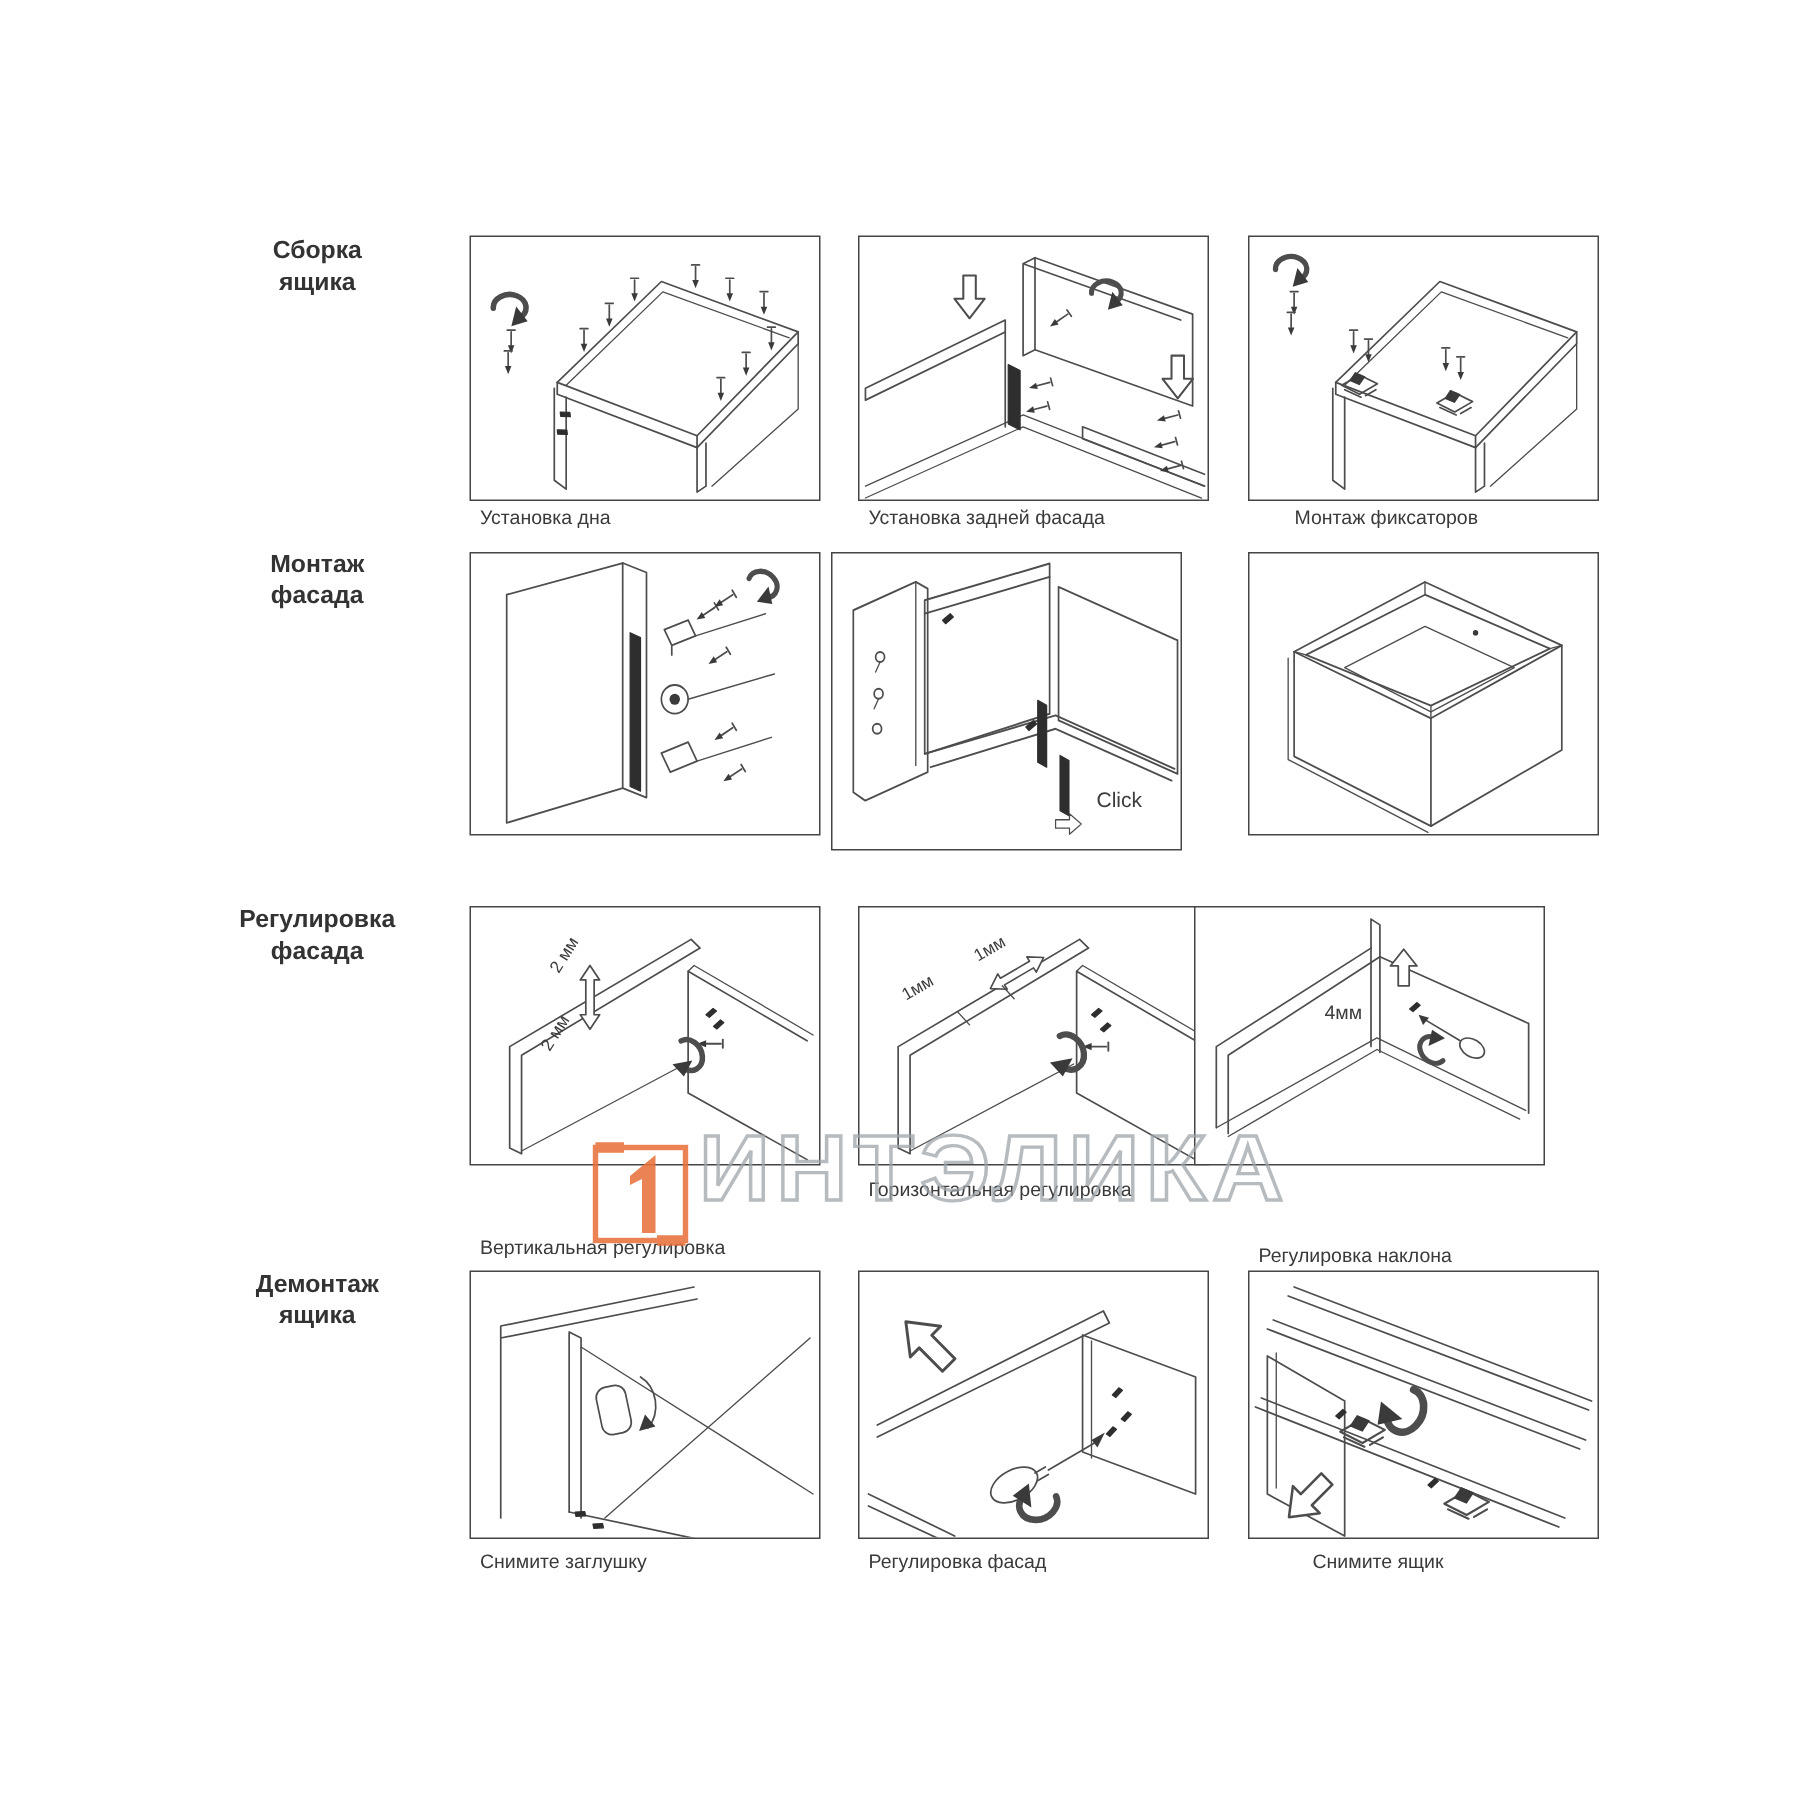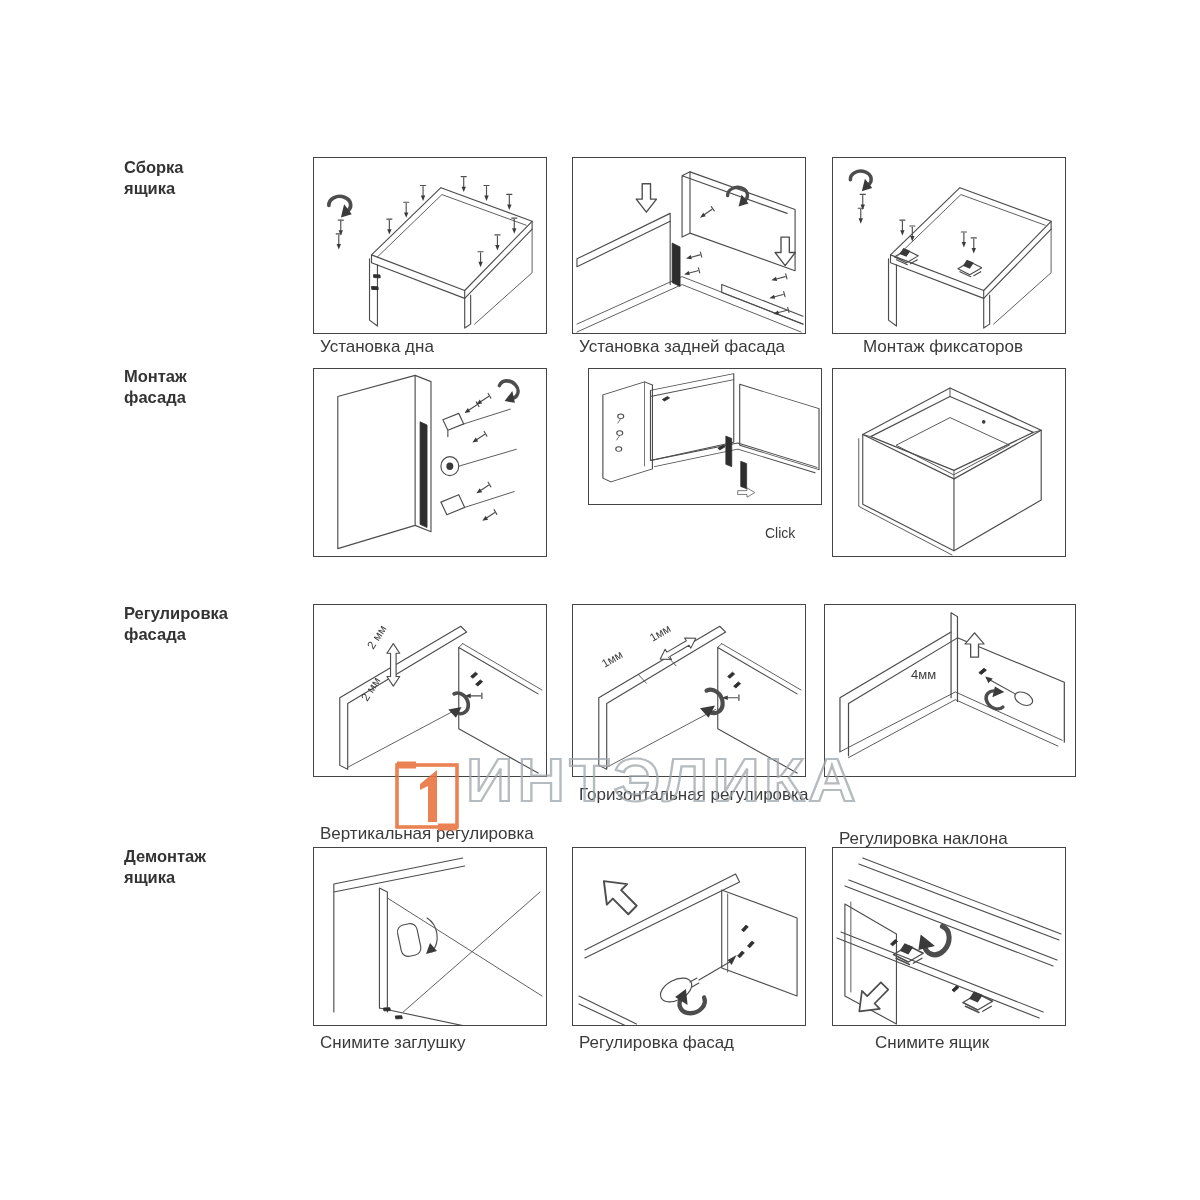--- a/index.html
+++ b/index.html
@@ -1,22 +1,22 @@
 <!DOCTYPE html>
 <html><head>
 <meta charset="utf-8">
 <style>
   html,body{margin:0;padding:0;background:#fff;}
   #page{position:relative;width:1200px;height:1200px;background:#ffffff;overflow:hidden;
-        font-family:"Liberation Sans",sans-serif;}
+        font-family:"Liberation Sans",sans-serif;text-align:center;}
   .row-label{position:absolute;left:124px;width:175px;font-weight:bold;font-size:16.5px;
              color:#333;line-height:1.28;white-space:pre-line;}
   .panel{position:absolute;border:1.5px solid #454545;background:#fff;box-sizing:border-box;}
   svg.art{position:absolute;left:0;top:0;width:100%;height:100%;}
-  .caption{position:absolute;font-size:17px;color:#3a3a3a;white-space:nowrap;}
+  .caption{position:absolute;font-size:13px;color:#3a3a3a;white-space:nowrap;}
   .ln{stroke:#4d4d4d;fill:none;stroke-width:1.15;stroke-linejoin:round;stroke-linecap:round;}
   .thin{stroke-width:0.9;}
   .fill{fill:#3a3a3a;stroke:none;}
   .dk{fill:#2e2e2e;stroke:#2e2e2e;stroke-width:0.8;stroke-linejoin:round;}
   .white{fill:#ffffff;stroke:#4d4d4d;stroke-width:1.15;stroke-linejoin:round;}
   .thick{stroke:#4d4d4d;fill:none;stroke-width:3.4;stroke-linecap:round;}
   .anno{position:absolute;font-size:11.5px;color:#3c3c3c;white-space:nowrap;transform-origin:center;}
   .anno-click{font-size:14px;}
   
   .wm{position:absolute;z-index:6;pointer-events:none;}
@@ -154,21 +154,21 @@
       <path class="ln thin" d="M151,52 L198,38 M152,131 L202,116 M146,92 L204,76"></path>
       <use href="#g-screw" transform="translate(164,34) rotate(58)"></use>
       <use href="#g-screw" transform="translate(172,62) rotate(58)"></use>
       <use href="#g-screw" transform="translate(176,110) rotate(58)"></use>
       <use href="#g-screw" transform="translate(182,136) rotate(58)"></use>
       <use href="#g-screw" transform="translate(176,26) rotate(58)"></use>
       <use href="#g-rot" transform="translate(196,20) rotate(25)"></use>
     </svg>
   </div>
 
-  <div class="panel" style="left:588px;top:368px;width:234px;height:137px">
+  <div class="panel" style="left:554px;top:368px;width:234px;height:199px">
     <svg class="art" viewBox="0 0 234 177" preserveAspectRatio="none">
       <path class="ln" d="M14,34 L56,17 L64,21 V131 L22,148 L14,143 Z"></path>
       <path class="ln thin" d="M56,17 V127"></path>
       <circle class="ln" cx="32" cy="62" r="3"></circle>
         <path class="ln thin" d="M32,65 l-3,6"></path>
       <circle class="ln" cx="31" cy="84" r="3"></circle>
         <path class="ln thin" d="M31,87 l-3,6"></path>
       <circle class="ln" cx="30" cy="105" r="3"></circle>
       <path class="ln" d="M62,28 L146,6 M62,36 L146,14 M62,28 V36 M146,6 V14"></path>
       <path class="ln" d="M146,14 V96 M62,36 V120 M62,120 L146,96"></path>
@@ -222,21 +222,21 @@
       <path class="ln thin" d="M66,72 L74,81 M96,54 L104,63"></path>
       <use href="#g-screw" transform="translate(166,96) rotate(90) scale(1.1)"></use>
       <use href="#g-rot" transform="translate(140,100) rotate(65) scale(1.25)"></use>
       <use href="#g-bit" transform="translate(156,74) rotate(-20)"></use>
       <use href="#g-bit" transform="translate(162,84) rotate(-20)"></use>
     </svg>
     <span class="anno" style="left:28px;top:48px;transform:rotate(-30deg)">1мм</span>
     <span class="anno" style="left:76px;top:22px;transform:rotate(-30deg)">1мм</span>
   </div>
 
-  <div class="panel" style="left:824px;top:604px;width:252px;height:173px">
+  <div class="panel" style="left:796px;top:604px;width:234px;height:173px">
     <svg class="art" viewBox="0 0 234 177" preserveAspectRatio="none">
       <path class="ln" d="M14,96 L118,28 M22,102 L124,34 M14,96 V152 M22,102 V156"></path>
       <path class="ln" d="M118,8 V96 M124,12 V100 M118,8 L124,12"></path>
       <path class="ln" d="M124,34 L224,80 M224,80 V142"></path>
       <path class="ln thin" d="M14,152 L122,90 L222,140 M22,158 L122,98 L218,146"></path>
       <use href="#g-harrow" transform="translate(140,54) rotate(180) scale(1.05)"></use>
       <path class="ln" d="M152,76 L178,92"></path>
       <ellipse class="ln" cx="186" cy="97" rx="9" ry="6" transform="rotate(32 186 97)"></ellipse>
       <path class="fill" d="M150,74 L157,76 L153,81 Z"></path>
       <use href="#g-rot" transform="translate(160,98) rotate(-130)"></use>

